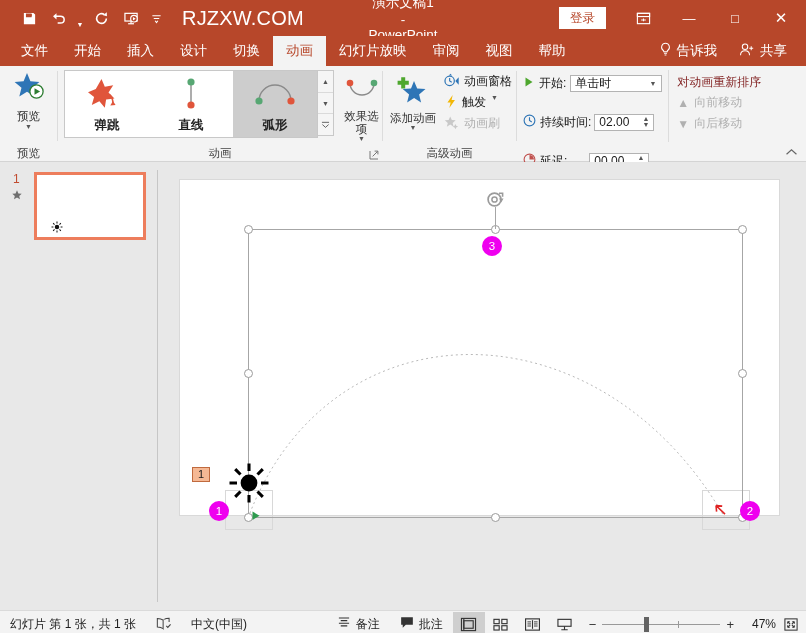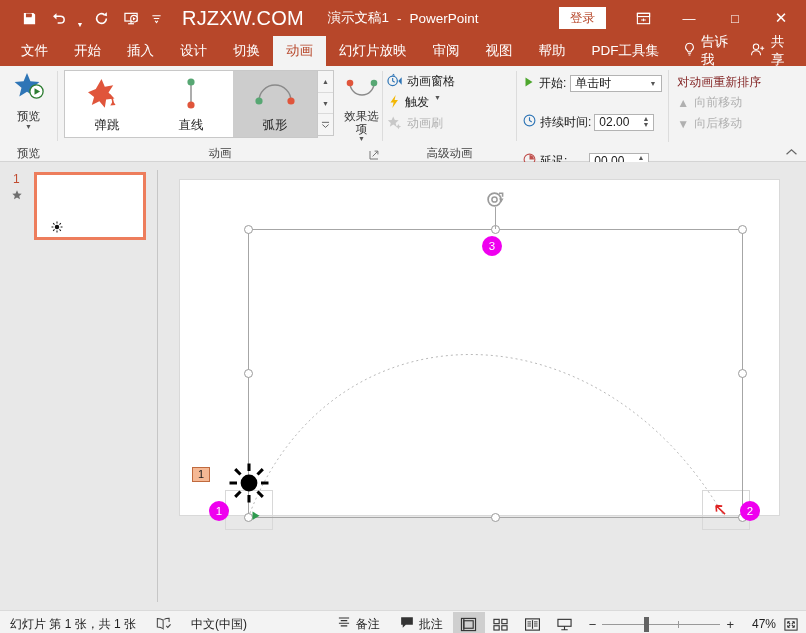--- a/index.html
+++ b/index.html
@@ -28,21 +28,21 @@
   .qat-more{
     width:20px;height:26px;display:flex;align-items:center;justify-content:center;
     color:#fff;font-size:10px;
   }
   .qat-label{
     color:#fff;font-size:20px;letter-spacing:.2px;margin-left:16px;white-space:nowrap;
   }
   .doc-title{
     position:absolute;left:0;right:0;top:0;height:36px;
     display:flex;align-items:center;justify-content:center;
-    color:#fff;font-size:13.5px;pointer-events:none;white-space:nowrap;
+    color:#fff;font-size:13.5px;pointer-events:none;white-space:nowrap;flex-direction:column;
   }
   .doc-title span{margin:0 4px;}
   .tb-right{margin-left:auto;display:flex;align-items:center;height:36px;padding-right:2px;}
   .signin{
     background:#fff;color:#b7472a;font-size:12.5px;padding:3px 11px;margin-right:14px;
     line-height:16px;white-space:nowrap;text-align:center;
   }
   .tb-icon{
     width:46px;height:36px;display:flex;align-items:center;justify-content:center;
     color:#fff;font-size:13px;
@@ -82,21 +82,21 @@
   
   .preview-btn{
     width:54px;display:flex;flex-direction:column;align-items:center;padding-top:2px;
   }
   .preview-caption{font-size:11.5px;color:#333;margin-top:1px;}
   .mini-caret{font-size:7px;color:#555;line-height:8px;margin-top:-1px;}
 
   
   .gallery-wrap{display:flex;align-items:flex-start;padding-left:6px;}
   .gallery{
-    display:flex;border:1px solid #c8c8c8;background:#fff;height:66px;
+    display:flex;border:1px solid #c8c8c8;background:#fff;height:66px;font-weight:bold;
   }
   .gal-item{
     width:84px;height:66px;display:flex;flex-direction:column;align-items:center;
     justify-content:flex-start;padding-top:6px;box-sizing:border-box;
   }
   .gal-item.selected{background:#cdcdcd;}
   .gal-label{font-size:12.5px;color:#222;margin-top:3px;}
   .gal-scroll{
     display:flex;flex-direction:column;border:1px solid #c8c8c8;border-left:0;height:66px;
     width:16px;box-sizing:border-box;background:#f5f5f5;
@@ -279,21 +279,20 @@
     <div class="tab">文件</div>
     <div class="tab">开始</div>
     <div class="tab">插入</div>
     <div class="tab">设计</div>
     <div class="tab">切换</div>
     <div class="tab active">动画</div>
     <div class="tab">幻灯片放映</div>
     <div class="tab">审阅</div>
     <div class="tab">视图</div>
     <div class="tab">帮助</div>
-    <div class="tab">PDF工具集</div>
     <div class="tab-right">
       <div class="tab-ico">
         <span>
           <svg width="13" height="15" viewBox="0 0 14 16">
               <path d="M7 1.3a4.2 4.2 0 0 1 2.6 7.5c-.5.4-.8 1-.8 1.6H5.2c0-.6-.3-1.2-.8-1.6A4.2 4.2 0 0 1 7 1.3z" fill="none" stroke="#fff" stroke-width="1.1"></path>
               <path d="M5.4 12h3.2M6 13.9h2" stroke="#fff" stroke-width="1.1"></path>
             </svg>
         </span>
         <span>告诉我</span>
       </div>
@@ -398,20 +397,30 @@
             <path d="M1 1v8h8" stroke="#777" stroke-width="1" fill="none"></path>
             <path d="M8.6 1.4L3.6 6.4" stroke="#777" stroke-width="1"></path>
             <path d="M8.9 4.4V1.1H5.6" stroke="#777" stroke-width="1" fill="none"></path>
           </svg>
       </div>
     </div>
     <div class="grp-sep"></div>
 
     <div class="grp" style="width:133px;">
       <div class="grp-body">
+        <div class="bigbtn" style="width:56px;margin-left:3px;">
+          <span>
+            <svg width="40" height="32" viewBox="0 0 40 32">
+              <path fill="#2e75b6" d="M21 7l3.2 7.6 8.3.5-6.4 5.3 2 8-7-4.3-7 4.3 2-8-6.4-5.3 8.3-.5z"></path>
+              <path fill="#4ea72e" d="M8.2 3.2h4v3.6h3.6v4h-3.6v3.6h-4V10.8H4.6v-4h3.6z"></path>
+            </svg>
+          </span>
+          <div class="cap">添加动画</div>
+          <div class="mini-caret">▼</div>
+        </div>
 
         <div class="smallcol">
           <div class="smallbtn">
             <span>
               <svg width="16" height="15" viewBox="0 0 17 16">
                   <circle cx="6" cy="8.4" r="5" fill="none" stroke="#2e75b6" stroke-width="1.3"></circle>
                   <path d="M6 5.2v3.3l2.2 1.4" stroke="#2e75b6" stroke-width="1.2" fill="none"></path>
                   <path d="M5.1 2.6l1.8-1.8 1.7 1.8z" fill="#2e75b6"></path>
                   <path fill="#2e75b6" d="M15.6 4.5v8l-3.6-4z"></path>
                 </svg>

